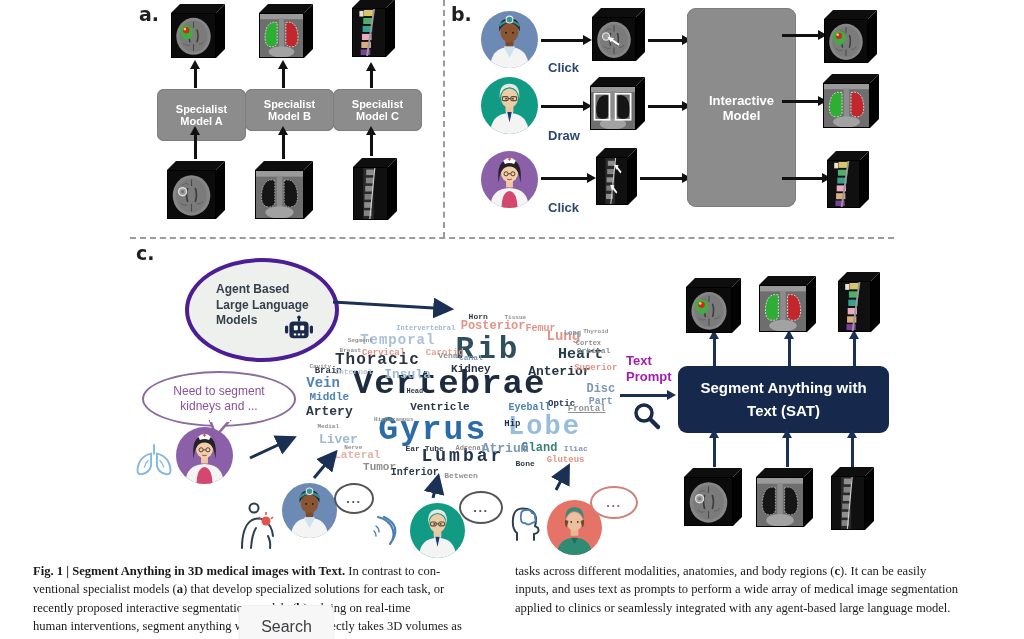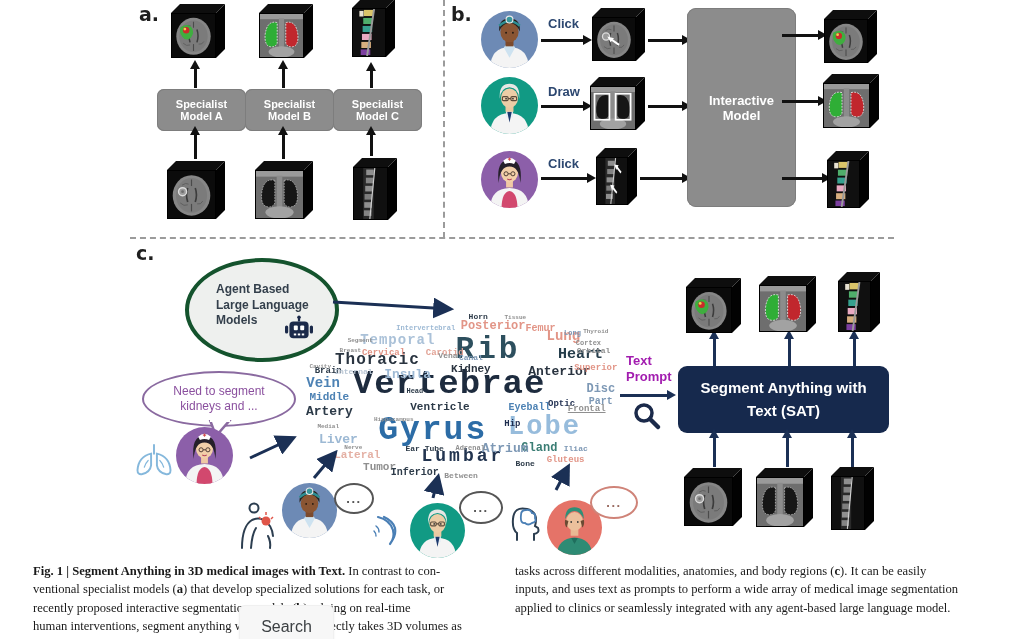--- a/index.html
+++ b/index.html
@@ -31,23 +31,23 @@
   .harrow::after{content:"";position:absolute;right:-8px;top:-4px;border-top:5.5px solid transparent;
        border-bottom:5.5px solid transparent;border-left:9px solid #111;}
   .navy{background:#1b3055;}
   .varrow.navy::before{border-bottom-color:#1b3055;}
   .harrow.navy::after{border-left-color:#1b3055;}
   
   .avatar{position:absolute;}
   .avatar svg{display:block;width:100%;height:100%;}
   .mini-icon{position:absolute;}
   .mini-icon svg{display:block;width:100%;height:100%;}
-  .action-label{position:absolute;font-weight:bold;color:#2c4770;font-size:13px;}
-  
-  .llm-ellipse{position:absolute;background:#eef0ee;border:4px solid #14532d;border-radius:50%;}
+  .action-label{position:absolute;font-weight:bold;color:#2c4770;font-size:13px;margin-top:44px;}
+  
+  .llm-ellipse{position:absolute;background:#eef0ee;border:4px solid #4c1d95;border-radius:50%;}
   .llm-text{position:absolute;left:27px;top:20px;font-size:12px;font-weight:bold;color:#333f4b;line-height:1.3;}
   .speech-main{position:absolute;border:2.5px solid #8a6aa0;border-radius:50%;background:#fff;
       display:flex;flex-direction:column;align-items:center;justify-content:center;
       color:#8a4f9e;font-size:12px;line-height:1.25;text-align:center;}
   .dots-bubble{position:absolute;border:2px solid #555;border-radius:50%;background:#fff;
       display:flex;align-items:center;justify-content:center;color:#555;
       font-weight:bold;font-size:13px;letter-spacing:1.5px;}
   .dots-bubble.salmon{border-color:#cf8378;color:#9a6a60;}
   .satbox{position:absolute;background:#16294d;border-radius:9px;color:#fff;font-weight:bold;
       font-size:15px;line-height:1.5;display:flex;flex-direction:column;align-items:center;
@@ -325,21 +325,21 @@
         <svg viewBox="0 0 100 100" preserveAspectRatio="none">
           <use href="#s-spine-seg"></use>
         </svg>
       </div>
   </div>
 
   <div class="varrow" style="left:194px;top:68px;height:20px"></div>
   <div class="varrow" style="left:282px;top:68px;height:20px"></div>
   <div class="varrow" style="left:370px;top:70px;height:18px"></div>
 
-  <div class="graybox" style="left:157px;top:89px;width:77px;height:42px;font-size:11px;padding:0 6px">Specialist Model A</div>
+  <div class="graybox" style="left:157px;top:89px;width:77px;height:52px;font-size:11px;padding:0 6px">Specialist Model A</div>
   <div class="graybox" style="left:245px;top:89px;width:77px;height:42px;font-size:11px;padding:0 6px">Specialist Model B</div>
   <div class="graybox" style="left:333px;top:89px;width:77px;height:42px;font-size:11px;padding:0 6px">Specialist Model C</div>
 
   <div class="varrow" style="left:194px;top:134px;height:25px"></div>
   <div class="varrow" style="left:282px;top:134px;height:25px"></div>
   <div class="varrow" style="left:370px;top:134px;height:22px"></div>
 
   <div class="cube" style="left:167px;top:170px;width:49px;height:49px">
     <div class="cube-top"></div>
       <div class="cube-side"></div>

